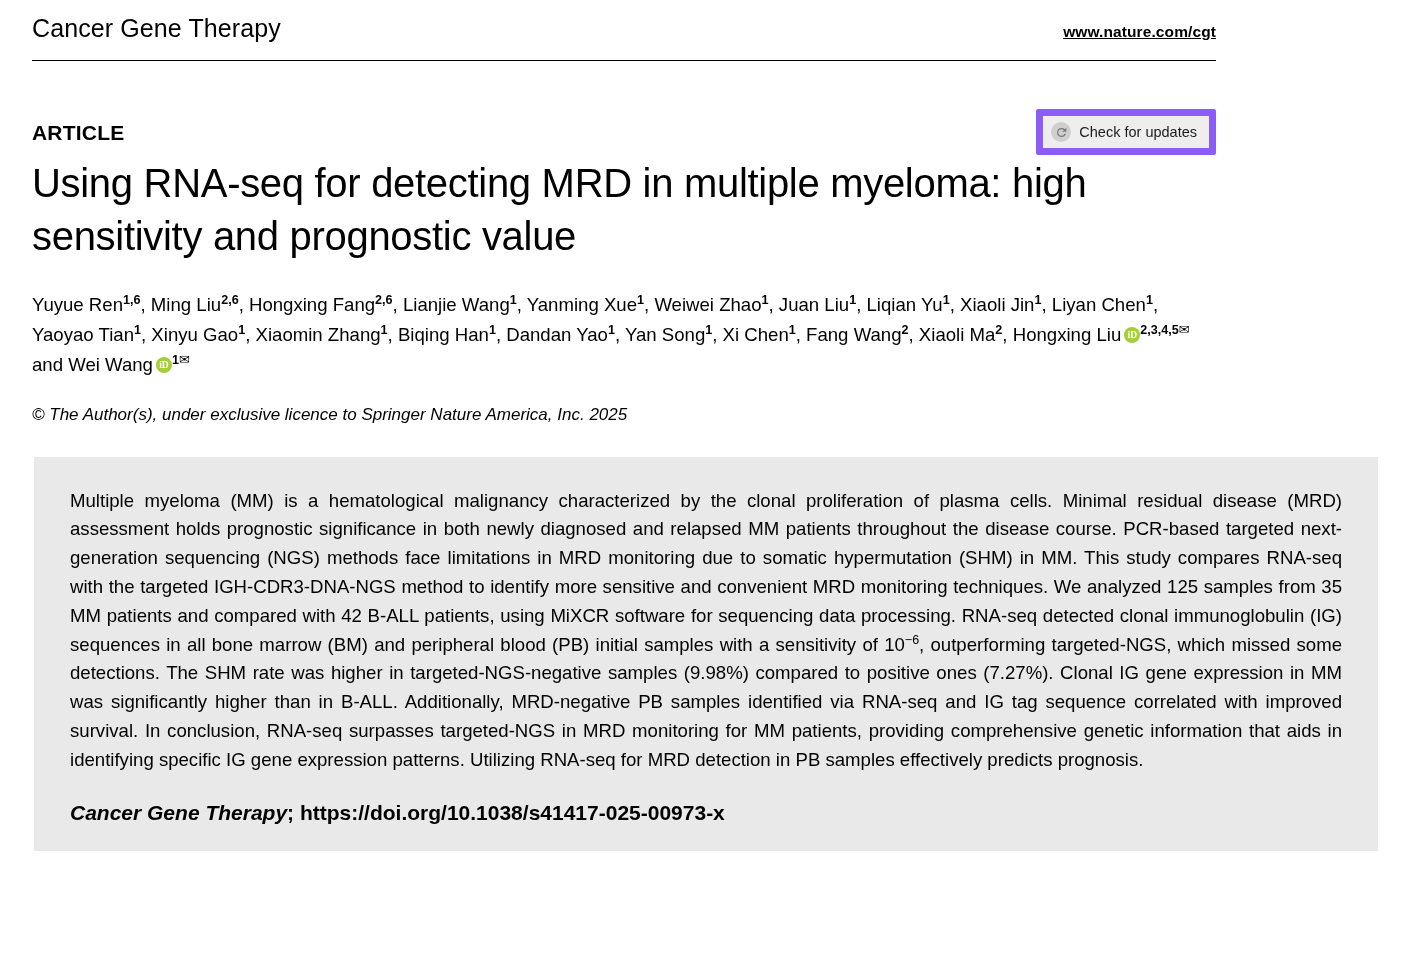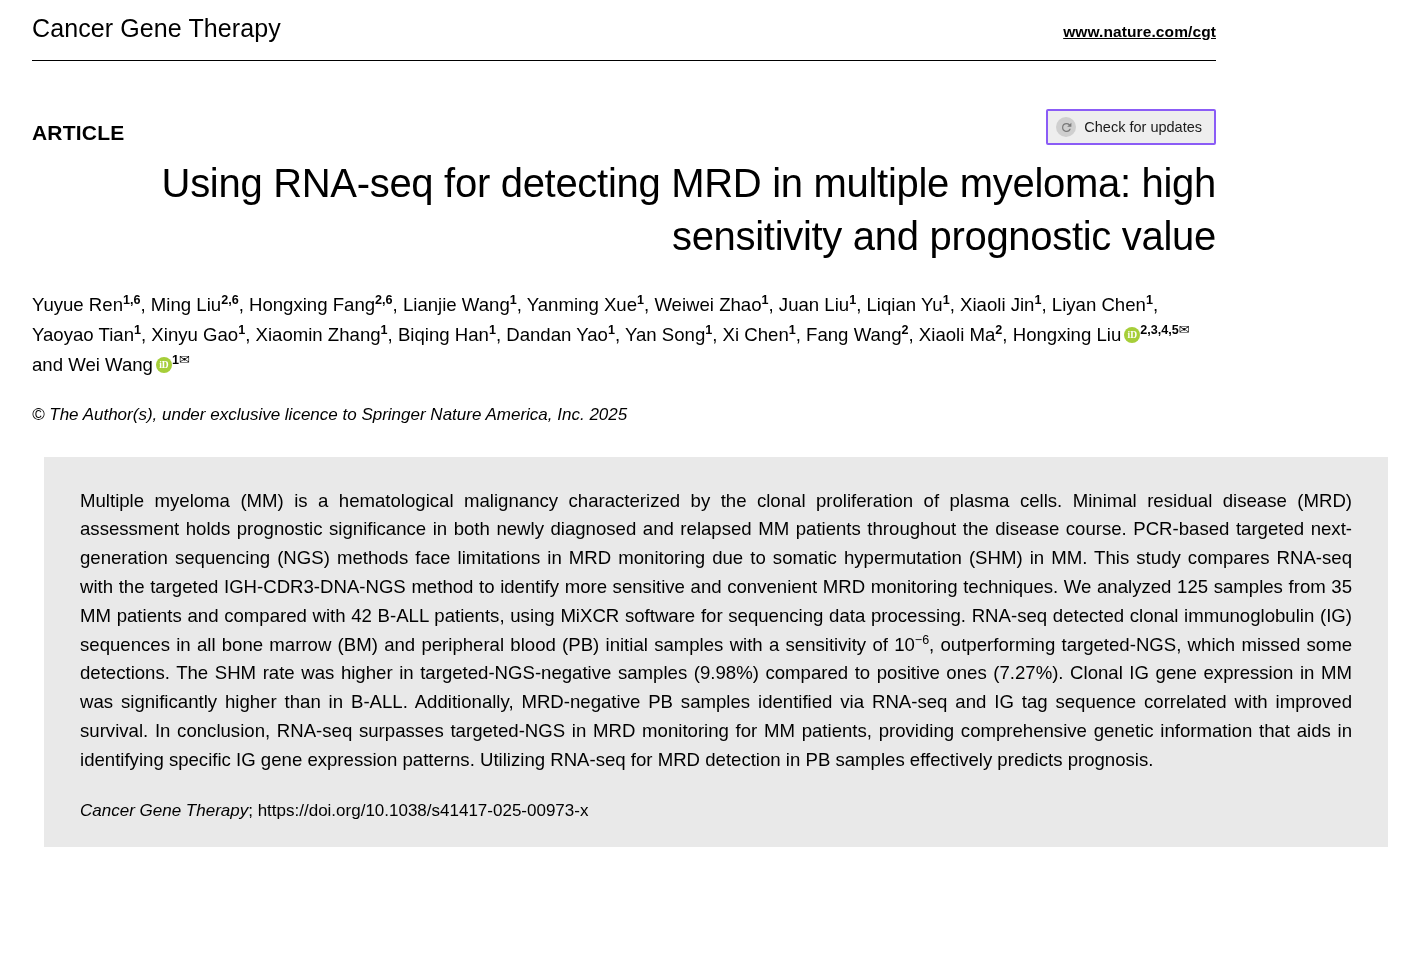--- a/index.html
+++ b/index.html
@@ -56,21 +56,21 @@
     letter-spacing: 0.2px;
   }
   .check-updates {
     position: absolute;
     right: 0;
     top: -12px;
     display: flex;
     align-items: center;
     gap: 8px;
     background: #eeeeee;
-    border: 2px solid #8b5cf6;
+    border: 7px solid #8b5cf6;
     border-radius: 2px;
     padding: 6px 12px 6px 8px;
     height: 20px;
   }
   .check-updates .cu-icon {
     width: 20px;
     height: 20px;
     border-radius: 50%;
     background: #cfcfcf;
     display: flex;
@@ -82,21 +82,20 @@
     font-size: 14.5px;
     color: #1a1a1a;
   }
   .title {
     font-size: 40px;
     line-height: 1.33;
     font-weight: 400;
     letter-spacing: -0.3px;
     margin-top: 12px;
     max-width: 1340px;
-    text-align: right;
   }
   .authors {
     font-size: 18.6px;
     line-height: 1.62;
     margin-top: 26px;
     max-width: 1348px;
   }
   .authors sup {
     font-size: 12.6px;
     vertical-align: super;
@@ -135,37 +134,38 @@
     margin-top: 24px;
     font-style: italic;
   }
   
   .abstract-box {
     background: #e9e9e9;
     margin-top: 32px;
     padding: 30px 36px 26px 36px;
     width: 1344px;
     box-sizing: border-box;
-    margin-left: 12px;
+    margin-left: 2px;
   }
   .abstract-text {
     font-size: 18.6px;
     line-height: 1.55;
     text-align: justify;
     margin: 0;
   }
   .abstract-text sup {
     font-size: 12.5px;
     vertical-align: super;
     line-height: 0;
   }
   .citation {
-    font-size: 17px;
+    font-size: 21px;
     margin: 0;
     margin-top: 26px;
+    font-weight: bold;
   }
   .citation .journal-italic {
     font-style: italic;
   }
 </style>
 </head>
 <body>
 
 <div class="page">
 

